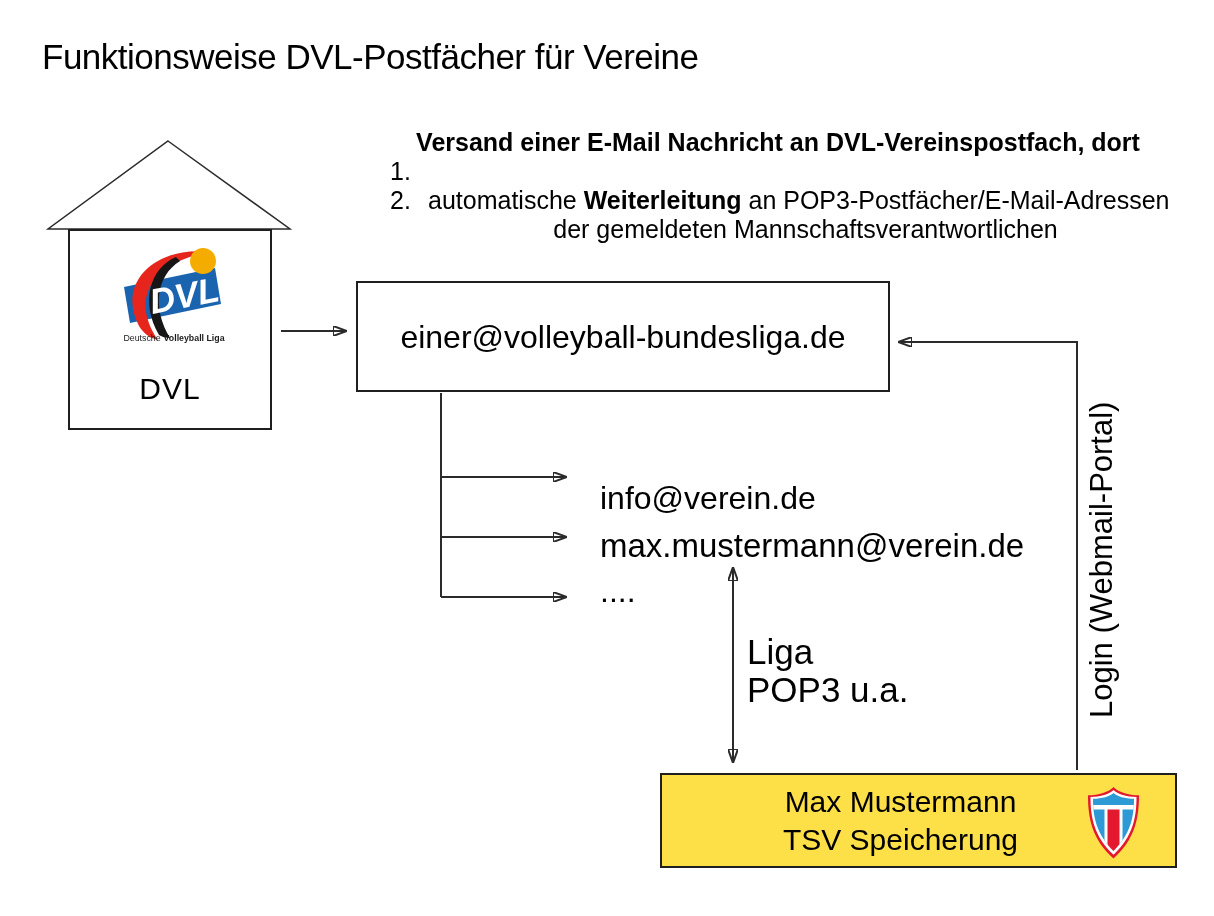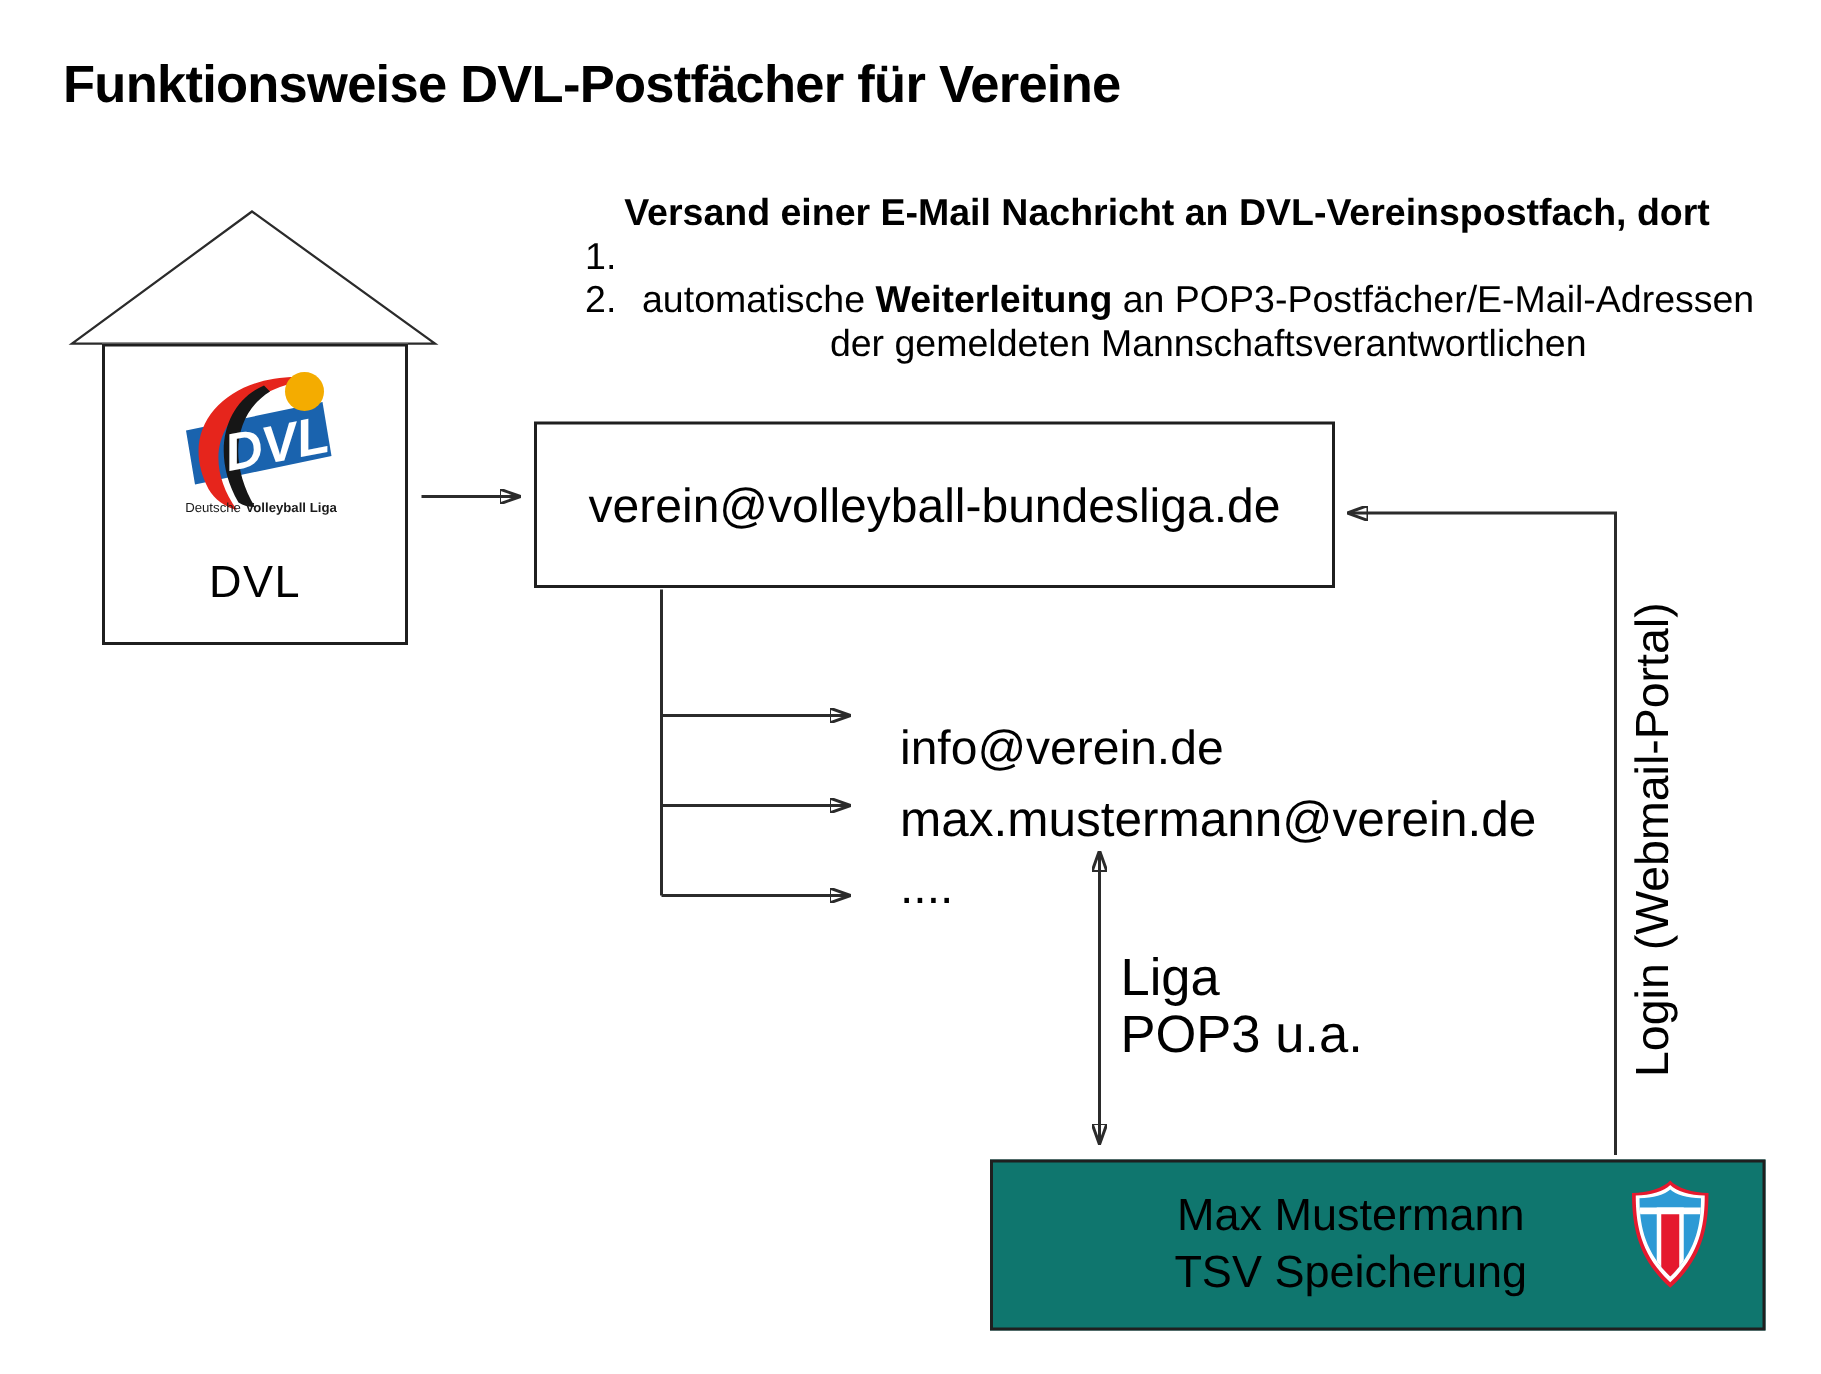--- a/index.html
+++ b/index.html
@@ -3,21 +3,21 @@
 <meta charset="utf-8">
 <style>
   html,body{margin:0;padding:0;background:#fff;}
   .stage{
     position:relative;width:1214px;height:916px;background:#ffffff;
     font-family:"Liberation Sans","DejaVu Sans",sans-serif;color:#000;
     overflow:hidden;
   }
   .abs{position:absolute;}
   
-  .title{left:42px;top:37px;font-size:35px;font-weight:bold;line-height:40px;white-space:nowrap;letter-spacing:-0.5px;}
+  .title{left:42px;top:37px;font-size:35px;font-weight:normal;line-height:40px;white-space:nowrap;letter-spacing:-0.5px;}
   
   .info{left:373px;top:128px;width:810px;font-size:25px;line-height:29px;text-align:center;}
   .info .heading{font-weight:bold;white-space:nowrap;}
   .info .row{display:flex;}
   .info .num{width:55px;flex:0 0 55px;}
   .info .itxt{white-space:nowrap;}
   .info .cont{padding-left:55px;white-space:nowrap;}
   
   .roof{left:40px;top:139px;}
   .house-body{left:68px;top:229px;width:204px;height:201px;border:2px solid #1f1f1f;background:#fff;box-sizing:border-box;}
@@ -30,21 +30,21 @@
   .target{left:600px;font-size:32px;line-height:34px;white-space:nowrap;}
   .t1{top:481px;}
   .t2{top:529px;font-size:33px;}
   .t3{top:574px;}
   
   .abruf{left:747px;top:633px;font-size:35px;line-height:38px;white-space:nowrap;}
   
   .login{left:1080px;top:393px;width:44px;height:334px;display:flex;align-items:center;justify-content:center;
     writing-mode:vertical-rl;transform:rotate(180deg);font-size:31px;white-space:nowrap;}
   
-  .club{left:660px;top:773px;width:517px;height:114px;border:2px solid #1f1f1f;background:#0f766e;box-sizing:border-box;text-decoration:underline;}
+  .club{left:660px;top:773px;width:517px;height:95px;border:2px solid #1f1f1f;background:#fde047;box-sizing:border-box;text-decoration:underline;}
   .club-text{position:absolute;left:0;top:0;right:36px;bottom:0;display:flex;flex-direction:column;justify-content:center;
     align-items:center;font-size:30px;line-height:38px;white-space:nowrap;}
   .crest{left:1085px;top:785px;}
   
   .overlay{left:0;top:0;pointer-events:none;}
   .overlay path{fill:none;stroke:#2b2b2b;stroke-width:2px;}
 </style>
 </head>
 <body>
 
@@ -73,21 +73,21 @@
       <path d="M97,12 C44,6 4,42 27,86 C31,93 38,98 46,100 C20,63 34,24 97,12 Z" fill="#E6251C"></path>
       <path d="M64,17 C38,28 28,62 47,95 C50,97 54,98 58,98 C40,68 44,36 68,21 Z" fill="#161616"></path>
       <text x="37" y="70" transform="rotate(-11 60 55)" font-size="35" font-weight="bold" font-style="italic" fill="#ffffff">DVL</text>
       <circle cx="91" cy="21" r="13" fill="#F4AC00"></circle>
       <text x="62" y="101" text-anchor="middle" font-size="8.8" fill="#1a1a1a"><tspan>Deutsche</tspan><tspan dx="3" font-weight="bold">Volleyball Liga</tspan></text>
     </svg>
     <div class="house-label">DVL</div>
   </div>
 
   <div class="abs mailbox">
-    <div>verein@volleyball-bundesliga.de</div>
+    <div>einer@volleyball-bundesliga.de</div>
   </div>
 
   <div class="abs target t1">info@verein.de</div>
   <div class="abs target t2">max.mustermann@verein.de</div>
   <div class="abs target t3">....</div>
 
   <div class="abs abruf">
     <div>Liga</div>
     <div>POP3 u.a.</div>
   </div>

